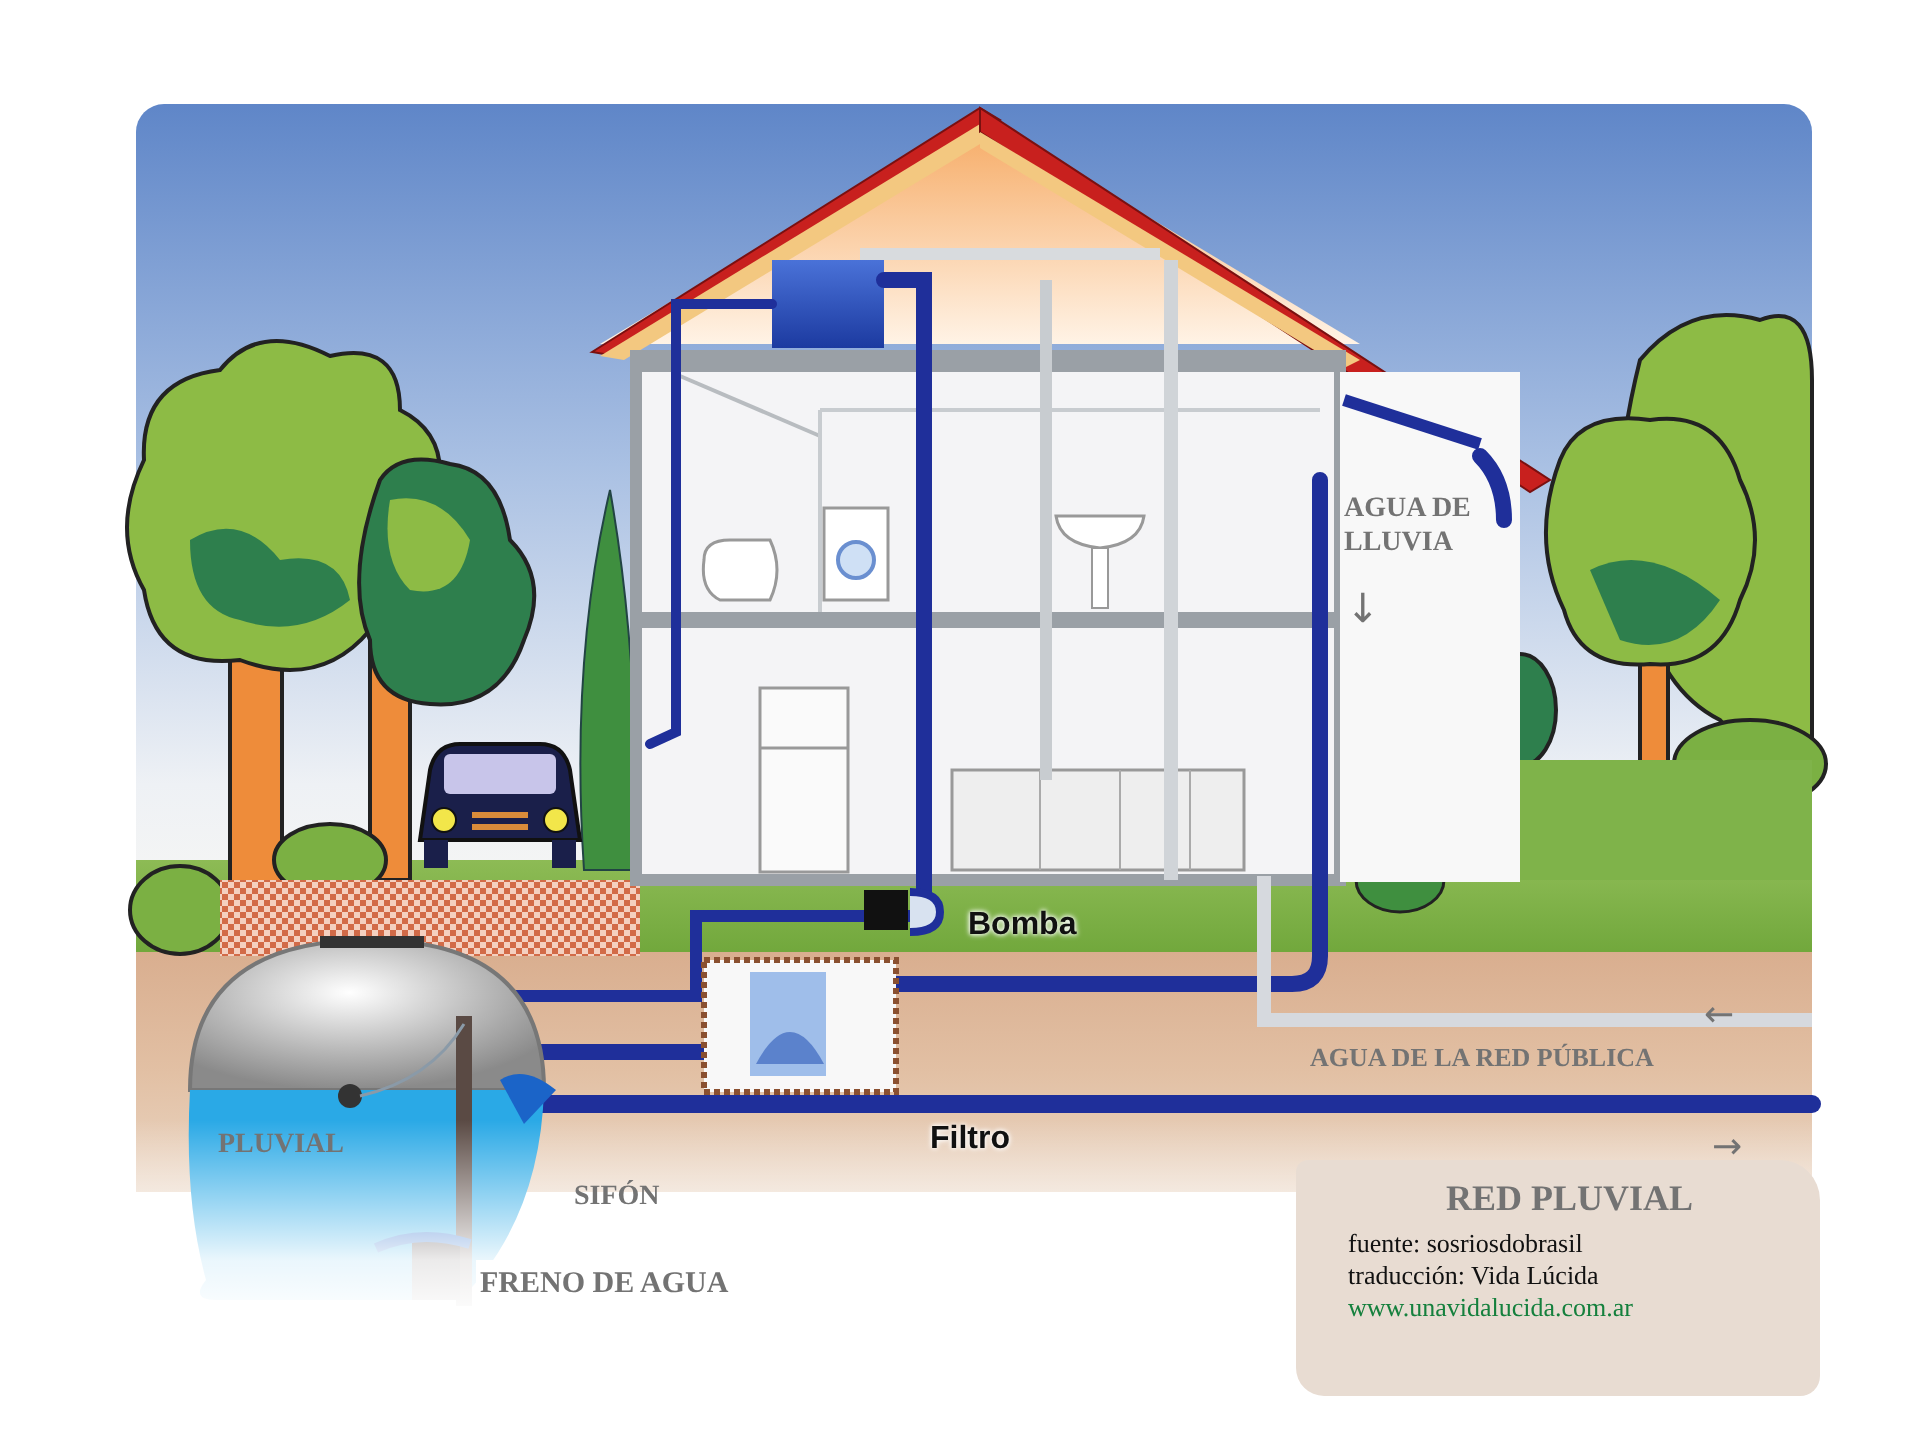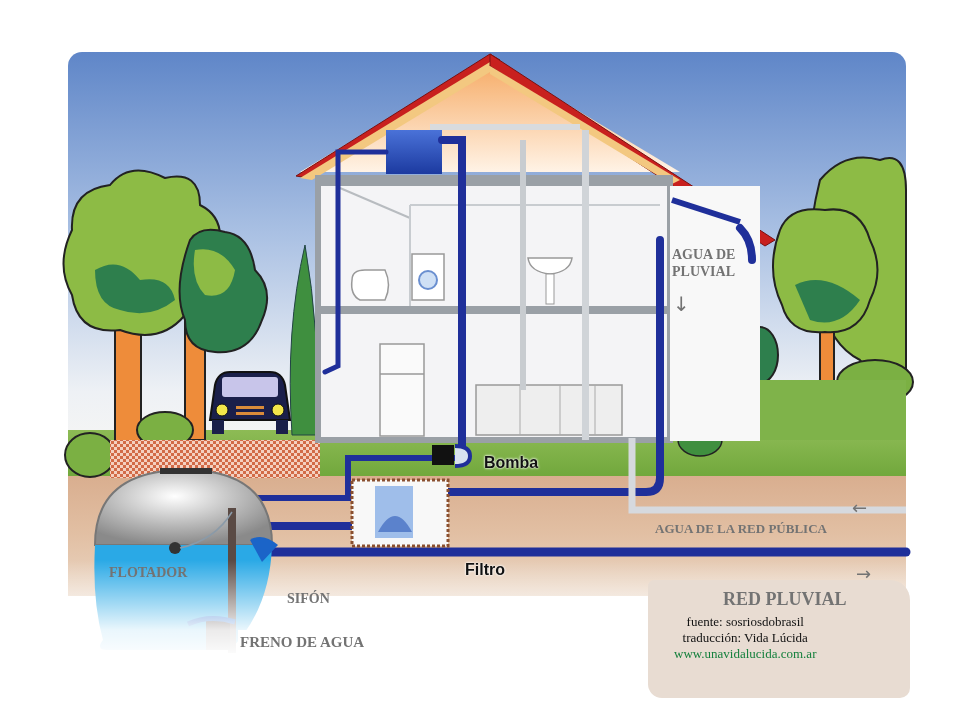--- a/index.html
+++ b/index.html
@@ -6,21 +6,21 @@
   body { width:960px; height:715px; background:#ffffff; position:relative; overflow:hidden; font-family:"Liberation Serif", serif; }
   .sky { position:absolute; left:68px; top:52px; width:838px; height:400px;
     background:linear-gradient(180deg,#5f86c8 0%,#a9c0e3 45%,#eef1f5 85%,#f6f6f4 100%);
     border-top-left-radius:14px; border-top-right-radius:14px; }
   .grass { position:absolute; left:68px; top:430px; width:838px; height:50px; background:linear-gradient(180deg,#8dbb55,#6fa63a); }
   .soil { position:absolute; left:68px; top:476px; width:838px; height:120px;
     background:linear-gradient(180deg,#d9ae8f 0%,#e2c0a4 50%,#ead6c4 100%); }
   .fade { position:absolute; left:68px; top:560px; width:838px; height:100px;
     background:linear-gradient(180deg,rgba(255,255,255,0) 0%, rgba(255,255,255,0.9) 70%, #fff 100%); }
   .credit-bg { position:absolute; left:648px; top:580px; width:262px; height:118px; background:#e8dcd2; border-radius:6px 20px 10px 14px; }
-  .abs { position:absolute;text-align:center; }
+  .abs { position:absolute; }
   .label { position:absolute; font-weight:bold; color:#737373; font-family:"Liberation Serif", serif; white-space:nowrap; }
   .sans-label { position:absolute; font-weight:bold; color:#111; font-family:"Liberation Sans", sans-serif; font-size:16px; white-space:nowrap; text-shadow:0 0 2px #fff, 0 0 3px #fff;text-align:center; }
   svg { position:absolute; left:0; top:0; }
 </style>
 </head>
 <body>
 
 <div>
   <div class="sky"></div>
   <div class="grass"></div>
@@ -169,32 +169,32 @@
       <path d="M250 540 Q262 532 278 545 L262 562 Z" fill="#1b64c8"></path>
     </g>
     <rect x="238" y="630" width="170" height="26" fill="#ffffff"></rect>
   </svg>
 
   <div class="fade"></div>
   <div class="credit-bg"></div>
 
   <div class="label" style="left:672px; top:246px; font-size:14px; line-height:17px;">
     <div>AGUA DE</div>
-    <div>PLUVIAL</div>
+    <div>LLUVIA</div>
   </div>
   <div class="label" style="left:673px; top:292px; font-size:20px; font-family:'DejaVu Sans', sans-serif; font-weight:normal;">↓</div>
 
   <div class="sans-label" style="left:484px; top:454px;">Bomba</div>
   <div class="sans-label" style="left:465px; top:516px;margin-top:45px;">Filtro</div>
 
   <div class="label" style="left:655px; top:521px; font-size:13px;">AGUA DE LA RED PÚBLICA</div>
   <div class="label" style="left:852px; top:497px; font-size:18px; font-family:'DejaVu Sans', sans-serif; font-weight:normal;">←</div>
   <div class="label" style="left:856px; top:563px; font-size:18px; font-family:'DejaVu Sans', sans-serif; font-weight:normal;">→</div>
 
-  <div class="label" style="left:109px; top:565px; font-size:14px;">FLOTADOR</div>
+  <div class="label" style="left:109px; top:565px; font-size:14px;">PLUVIAL</div>
   <div class="label" style="left:287px; top:572px; font-size:14px;margin-top:19px;">SIFÓN</div>
   <div class="label" style="left:240px; top:634px; font-size:15px;">FRENO DE AGUA</div>
 
   <div class="label" style="left:723px; top:589px; font-size:18px;">RED PLUVIAL</div>
 
   <div class="abs" style="left:674px; top:614px; font-size:13px; line-height:16px; color:#111; font-family:'Liberation Serif', serif;">
     <div>fuente: sosriosdobrasil</div>
     <div>traducción: Vida Lúcida</div>
     <div style="color:#15803d;">www.unavidalucida.com.ar</div>
   </div>

